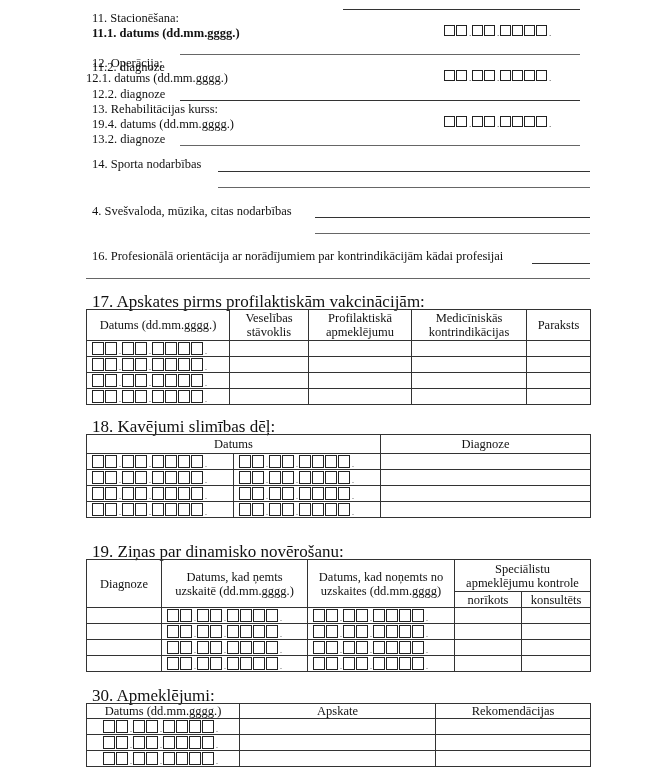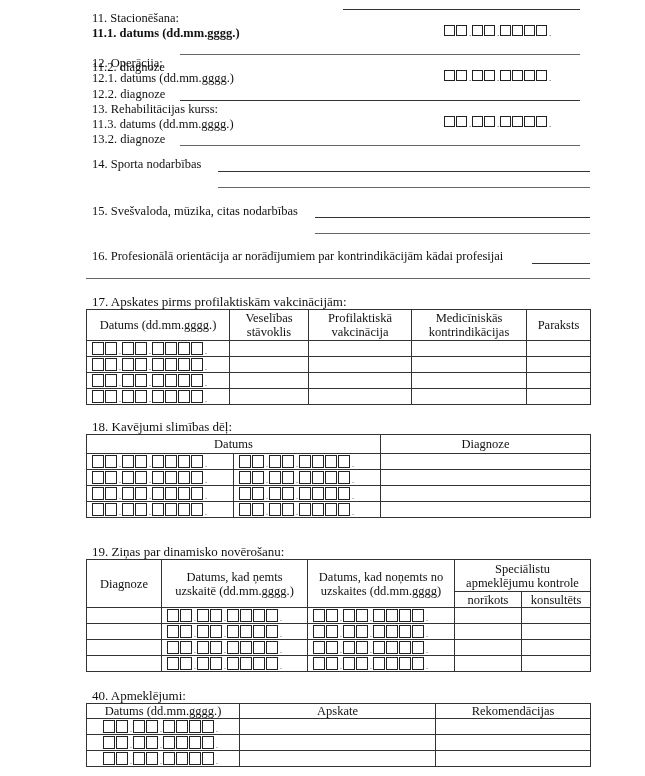--- a/index.html
+++ b/index.html
@@ -15,21 +15,21 @@
   .dbox .dot { display:inline-block; width:4px; font-size:9px; line-height:6px; text-align:center; }
   
   table.grid { position:absolute; border-collapse:collapse; table-layout:fixed; }
   table.grid td, table.grid th { border:1.6px solid #333; padding:0; font-weight:normal;
         font-size:12.5px; line-height:14px; text-align:center; vertical-align:middle; }
   table.grid td.left { text-align:left; padding-left:3px; }
   table.grid tr.row td { height:14px; }
   .cellbox { display:flex; align-items:center; justify-content:flex-start; padding-left:5px; height:15px; }
   .cellbox .b { display:inline-block; width:12px; height:13px; border:1.6px solid #222; margin-right:1px; box-sizing:border-box; }
   .cellbox .dot { display:inline-block; width:4px; font-size:8px; line-height:8px; align-self:flex-end; }
-  .sec-title { position:absolute; white-space:nowrap; font-size:13px; line-height:15px; }
+  .sec-title { position:absolute; white-space:nowrap; font-size:17px; line-height:15px; }
 </style>
 </head>
 <body>
 
 <div class="hline" style="left:343px; top:9px; width:237px;"></div>
 
 <div class="lbl" style="left:92px; top:11px;">11. Stacionēšana:</div>
 <div class="lbl" style="left:92px; top:26px;font-weight:bold;">11.1. datums (dd.mm.gggg.)</div>
 <div class="abs dbox" style="left:444px; top:25px;">
   <span class="b"></span>
@@ -41,81 +41,81 @@
     <span class="b"></span>
     <span class="b"></span>
     <span class="b"></span>
     <span class="b"></span>
     <span class="dot">.</span>
 </div>
 <div class="lbl" style="left:92px; top:41px;margin-top:19px;">11.2. diagnoze</div>
 <div class="hline thin" style="left:180px; top:54px; width:400px;"></div>
 
 <div class="lbl" style="left:92px; top:56px;">12. Operācija:</div>
-<div class="lbl" style="left:92px; top:71px;">12.1. datums (dd.mm.gggg.)</div>
+<div class="lbl" style="left:86px; top:71px;">12.1. datums (dd.mm.gggg.)</div>
 <div class="abs dbox" style="left:444px; top:70px;">
   <span class="b"></span>
     <span class="b"></span>
     <span class="dot">.</span>
     <span class="b"></span>
     <span class="b"></span>
     <span class="dot">.</span>
     <span class="b"></span>
     <span class="b"></span>
     <span class="b"></span>
     <span class="b"></span>
     <span class="dot">.</span>
 </div>
 <div class="lbl" style="left:92px; top:87px;">12.2. diagnoze</div>
 <div class="hline" style="left:180px; top:100px; width:400px;"></div>
 
 <div class="lbl" style="left:92px; top:102px;">13. Rehabilitācijas kurss:</div>
-<div class="lbl" style="left:92px; top:117px;">11.3. datums (dd.mm.gggg.)</div>
+<div class="lbl" style="left:92px; top:117px;">19.4. datums (dd.mm.gggg.)</div>
 <div class="abs dbox" style="left:444px; top:116px;">
   <span class="b"></span>
     <span class="b"></span>
     <span class="dot">.</span>
     <span class="b"></span>
     <span class="b"></span>
     <span class="dot">.</span>
     <span class="b"></span>
     <span class="b"></span>
     <span class="b"></span>
     <span class="b"></span>
     <span class="dot">.</span>
 </div>
 <div class="lbl" style="left:92px; top:132px;">13.2. diagnoze</div>
 <div class="hline thin" style="left:180px; top:145px; width:400px;"></div>
 
 <div class="lbl" style="left:92px; top:157px;">14. Sporta nodarbības</div>
 <div class="hline" style="left:218px; top:171px; width:372px;"></div>
 <div class="hline thin" style="left:218px; top:187px; width:372px;"></div>
 
-<div class="lbl" style="left:92px; top:204px;">15. Svešvaloda, mūzika, citas nodarbības</div>
+<div class="lbl" style="left:92px; top:204px;">4. Svešvaloda, mūzika, citas nodarbības</div>
 <div class="hline" style="left:315px; top:217px; width:275px;"></div>
 <div class="hline thin" style="left:315px; top:233px; width:275px;"></div>
 
 <div class="lbl" style="left:92px; top:249px;">16. Profesionālā orientācija ar norādījumiem par kontrindikācijām kādai profesijai</div>
 <div class="hline" style="left:532px; top:263px; width:58px;"></div>
 <div class="hline thin" style="left:86px; top:278px; width:504px;"></div>
 
 <div class="sec-title" style="left:92px; top:294px;">17. Apskates pirms profilaktiskām vakcinācijām:</div>
 <table class="grid" style="left:86px; top:309px; width:504px;">
   <colgroup>
       <col style="width:143px">
       <col style="width:79px">
       <col style="width:103px">
       <col style="width:115px">
       <col style="width:64px">
     </colgroup>
   <tbody>
       <tr style="height:31px;">
     <th><span>Datums (dd.mm.gggg.)</span></th>
     <th><span>Veselības</span><br><span>stāvoklis</span></th>
-    <th><span>Profilaktiskā</span><br><span>vakcinācija</span></th>
+    <th><span>Profilaktiskā</span><br><span>apmeklējumu</span></th>
     <th><span>Medicīniskās</span><br><span>kontrindikācijas</span></th>
     <th><span>Paraksts</span></th>
   </tr>
   <tr class="row">
     <td>
           <div class="cellbox">
             <span class="b"></span>
             <span class="b"></span>
             <span class="dot">.</span>
             <span class="b"></span>
@@ -502,21 +502,21 @@
             <span class="b"></span>
             <span class="dot">.</span>
           </div>
         </td>
     <td></td>
         <td></td>
   </tr>
 </tbody>
   </table>
 
-<div class="sec-title" style="left:92px; top:688px;">40. Apmeklējumi:</div>
+<div class="sec-title" style="left:92px; top:688px;">30. Apmeklējumi:</div>
 <table class="grid" style="left:86px; top:703px; width:504px;">
   <colgroup>
       <col style="width:153px">
       <col style="width:196px">
       <col style="width:155px">
     </colgroup>
   <tbody>
       <tr style="height:15px;">
     <th>Datums (dd.mm.gggg.)</th>
     <th>Apskate</th>

